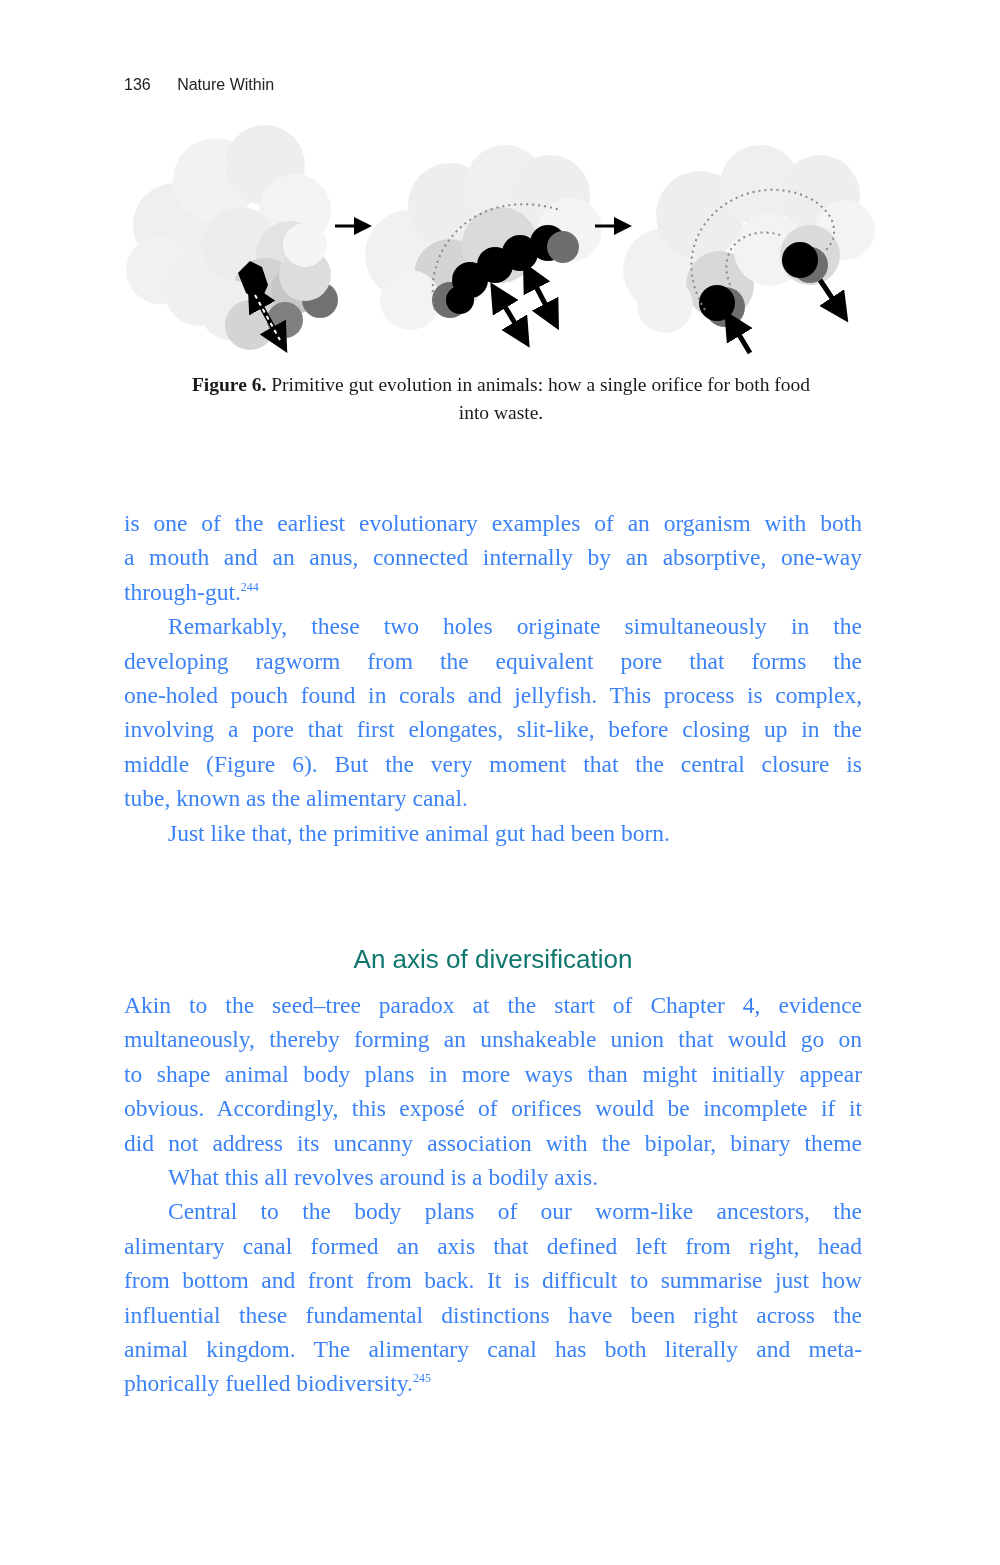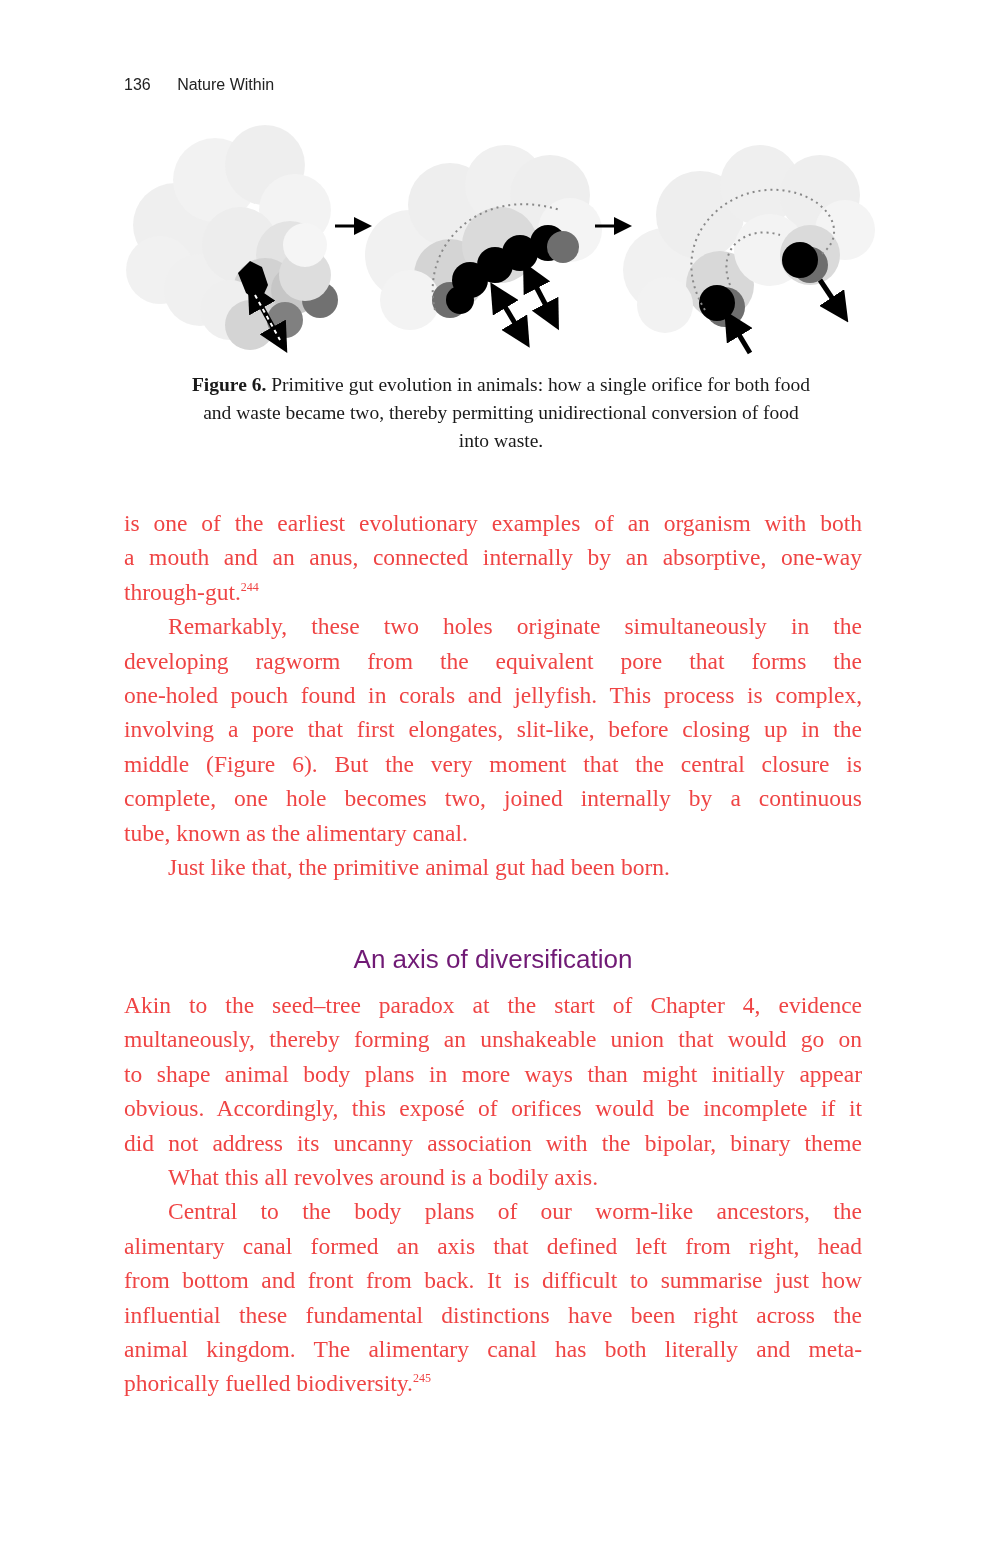--- a/index.html
+++ b/index.html
@@ -12,33 +12,33 @@
   .figure { position: absolute; left: 120px; top: 125px; width: 760px; height: 235px; }
   .figure svg { width: 760px; height: 235px; display: block; }
   .caption {
     position: absolute; left: 124px; top: 371px; width: 754px;
     font-family: "Liberation Serif", serif; font-size: 19.5px; line-height: 28px;
     text-align: center; color: #1a1a1a;
   }
   .caption .lbl { font-weight: bold; text-align: center; }
   .body-text {
     position: absolute; left: 124px; width: 738px;
-    font-family: "Liberation Serif", serif; font-size: 23.5px; color: #ef4444;
+    font-family: "Liberation Serif", serif; font-size: 23.5px; color: #3b82f6;
   }
   .line {
     display: block; height: 34.4px; line-height: 34.4px;
     text-align: justify; text-align-last: justify; white-space: nowrap; overflow: visible;
   }
   .line.last { text-align-last: left; }
   .line.indent { padding-left: 44px; }
   sup { font-size: 12px; vertical-align: 9px; line-height: 0; }
   .heading {
     position: absolute; left: 124px; width: 738px; top: 944px;
     font-family: "Liberation Sans", sans-serif; font-size: 26px;
-    text-align: center; color: #701a75;
+    text-align: center; color: #0f766e;
   }
 </style>
 </head>
 <body>
 
 <div class="running-head">
   <span class="pg">136</span>
   <span>Nature Within</span>
 </div>
 
@@ -119,35 +119,33 @@
       <path d="M585,185 C545,120 600,60 660,65 C710,70 730,110 700,130" fill="none" stroke="#888" stroke-width="2" stroke-dasharray="2 4"></path>
       <path d="M610,160 C595,120 630,100 660,110" fill="none" stroke="#888" stroke-width="2" stroke-dasharray="2 4"></path>
       <line x1="630" y1="228" x2="612" y2="198" stroke="#000" stroke-width="5" marker-end="url(#ah)"></line>
       <line x1="700" y1="155" x2="720" y2="185" stroke="#000" stroke-width="5" marker-end="url(#ah)"></line>
     </g>
   </svg>
 </div>
 
 <div class="caption">
   <div><span class="lbl">Figure 6.</span> <span>Primitive gut evolution in animals: how a single orifice for both food</span></div>
-  <div>and waste became two, thereby permitting unidirectional conversion of food</div>
   <div>into waste.</div>
 </div>
 
 <div class="body-text" style="top:506px;">
   <span class="line">is one of the earliest evolutionary examples of an organism with both</span>
   <span class="line">a mouth and an anus, connected internally by an absorptive, one-way</span>
   <span class="line last"><span>through-gut.</span><sup>244</sup></span>
 
   <span class="line indent">Remarkably, these two holes originate simultaneously in the</span>
   <span class="line">developing ragworm from the equivalent pore that forms the</span>
   <span class="line">one-holed pouch found in corals and jellyfish. This process is complex,</span>
   <span class="line">involving a pore that first elongates, slit-like, before closing up in the</span>
   <span class="line">middle (Figure 6). But the very moment that the central closure is</span>
-  <span class="line">complete, one hole becomes two, joined internally by a continuous</span>
   <span class="line last">tube, known as the alimentary canal.</span>
 
   <span class="line indent last">Just like that, the primitive animal gut had been born.</span>
 </div>
 
 <div class="heading">An axis of diversification</div>
 
 <div class="body-text" style="top:988px;">
   <span class="line">Akin to the seed–tree paradox at the start of Chapter 4, evidence</span>
   <span class="line">multaneously, thereby forming an unshakeable union that would go on</span>

